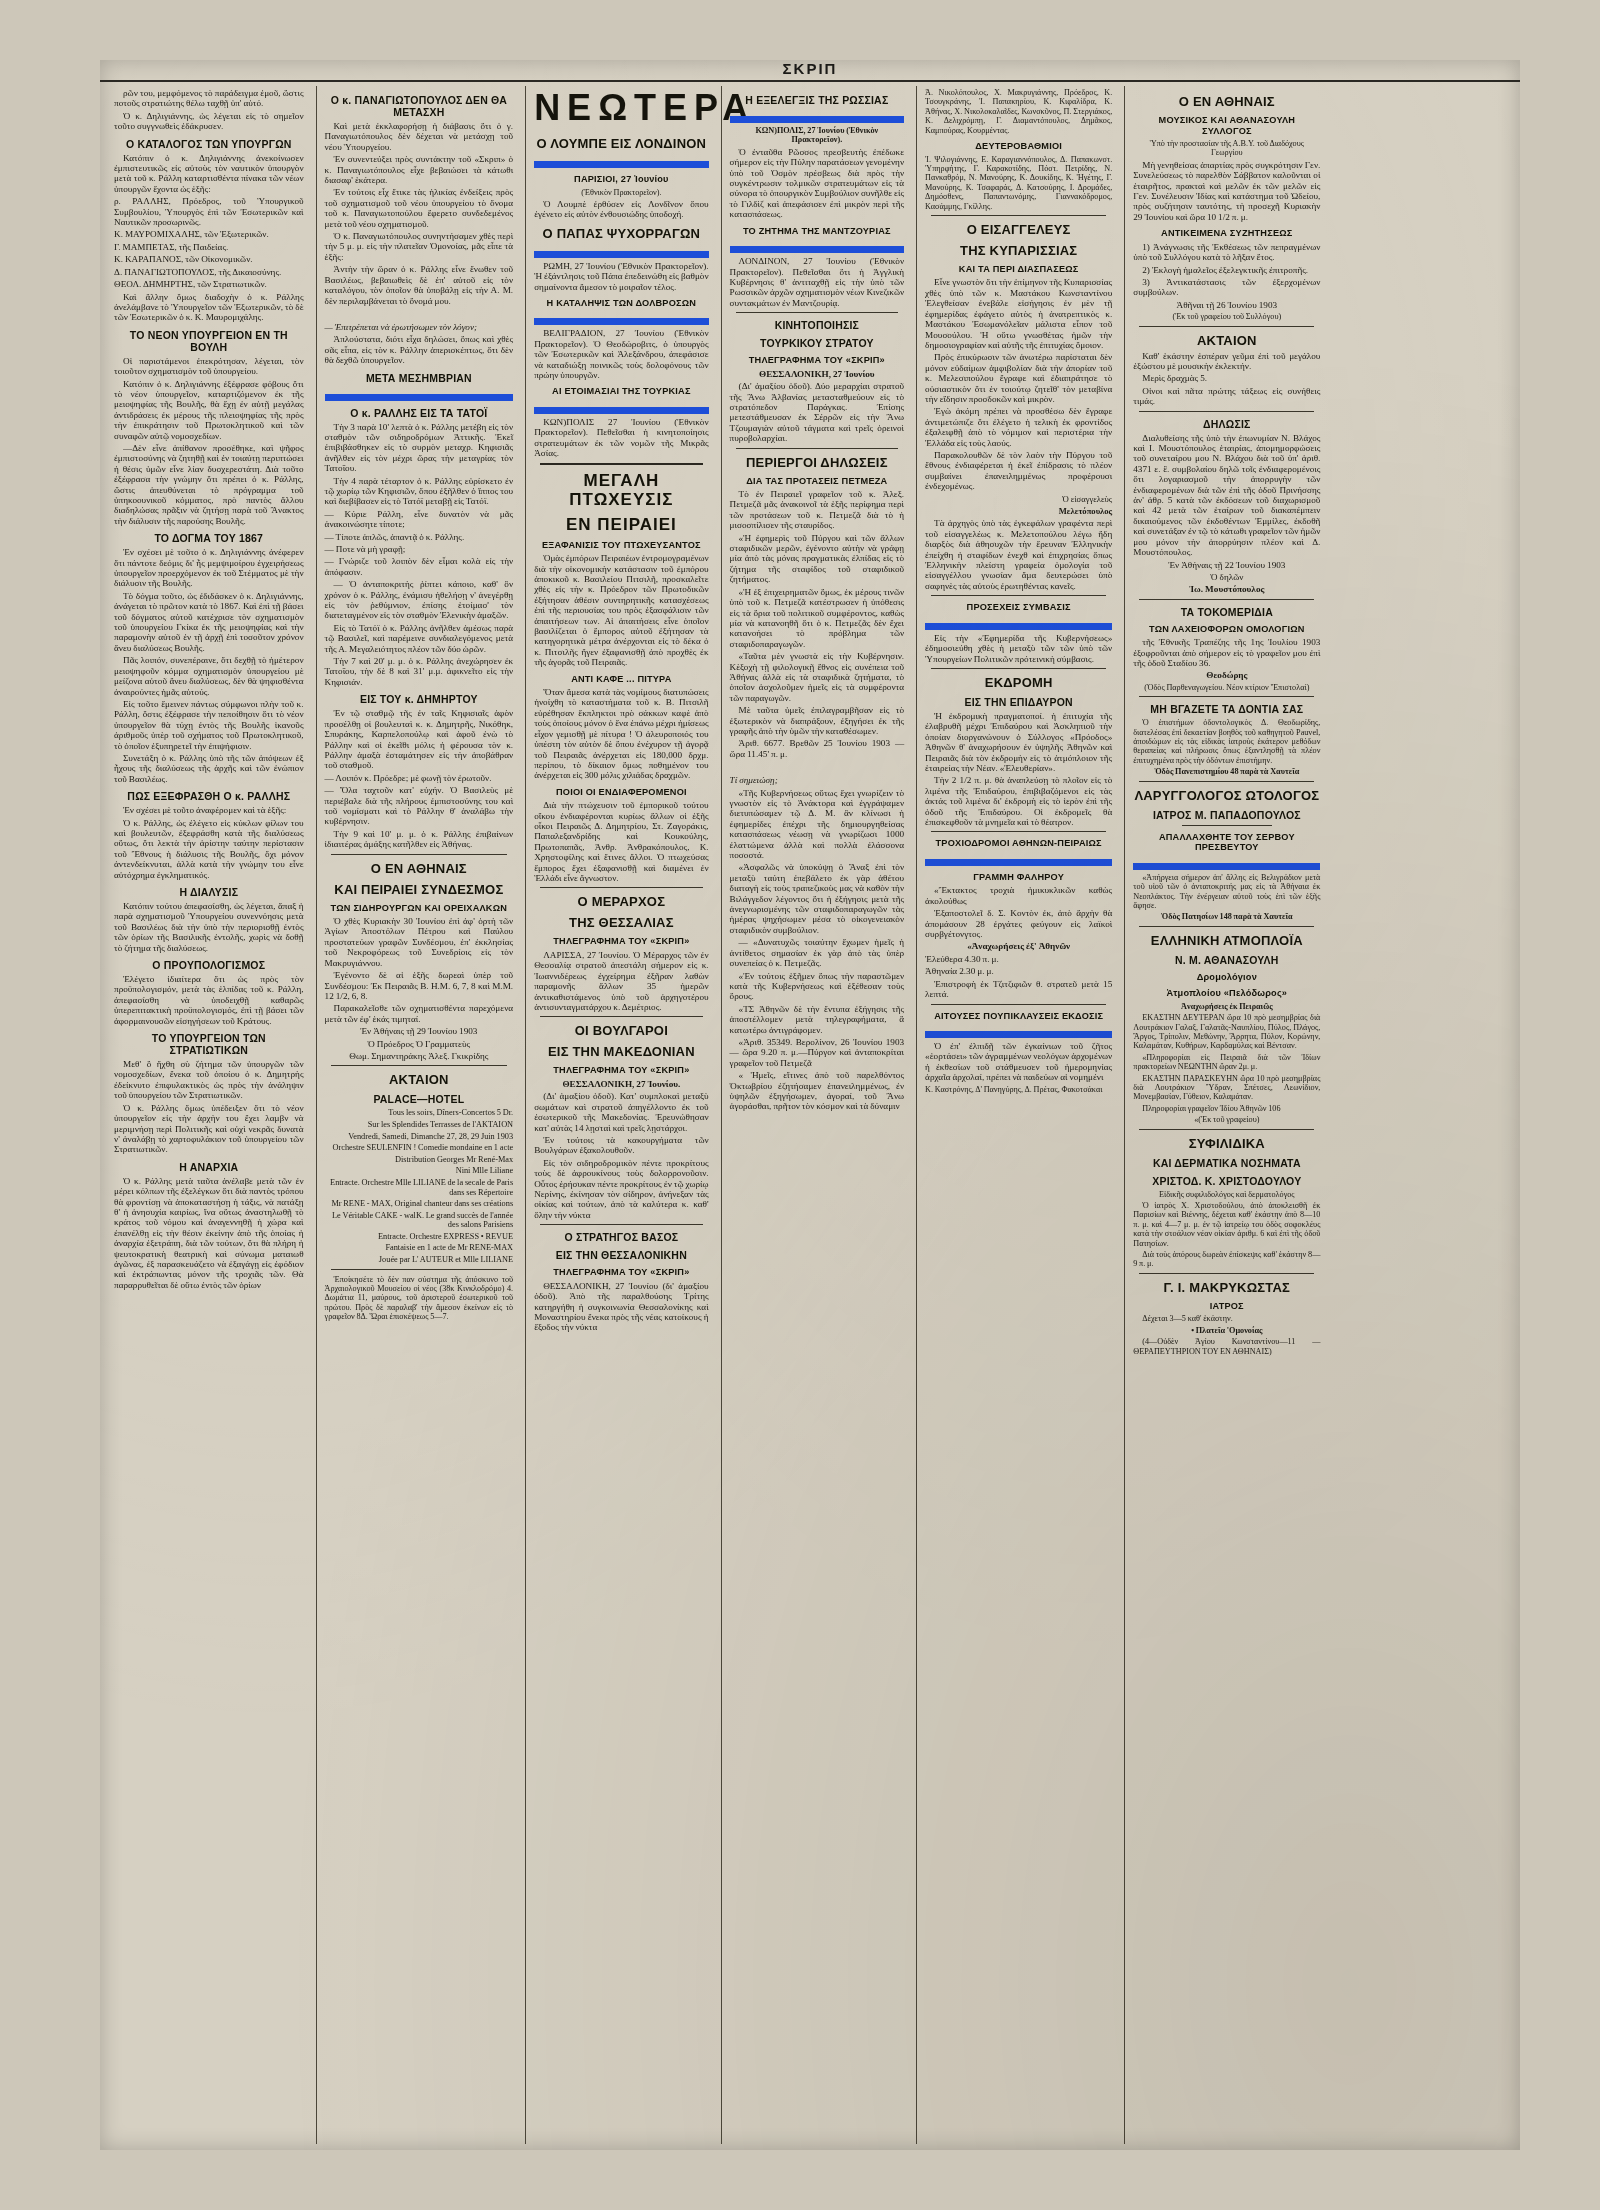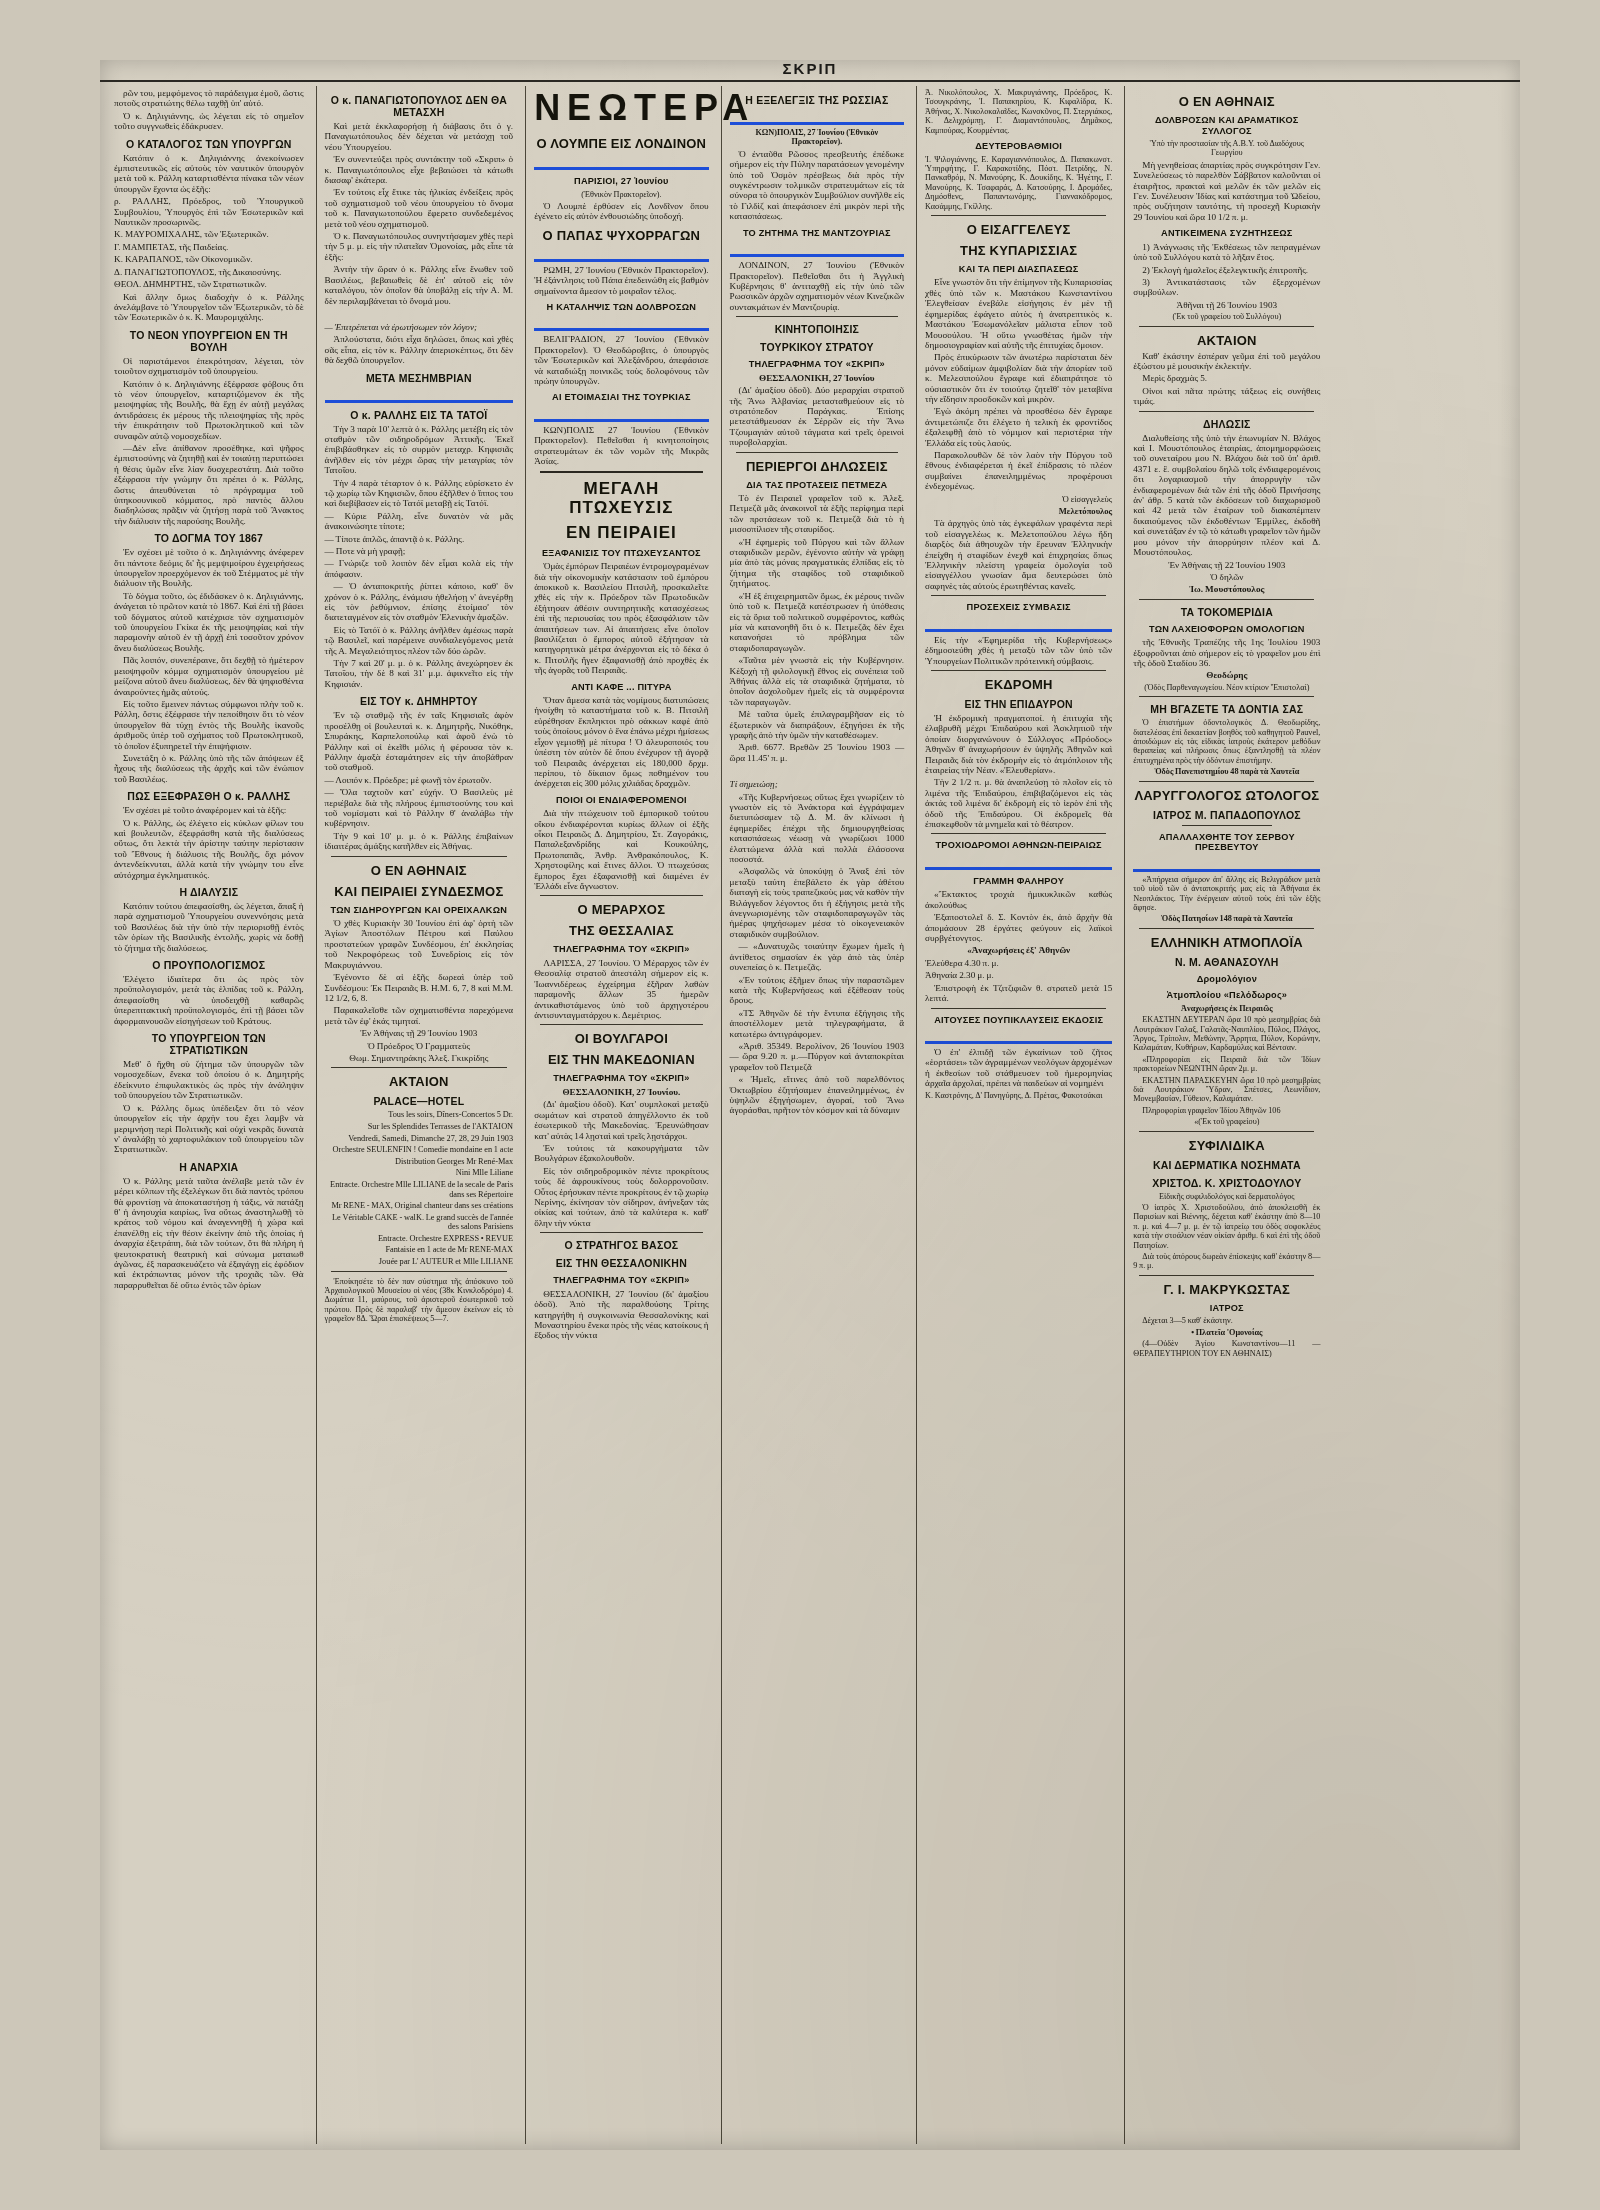--- a/index.html
+++ b/index.html
@@ -109,22 +109,22 @@
   .hd.lg {
     font-size: 13px;
     line-height: 15px;
   }
   .hd.xl {
     font-size: 17px;
     line-height: 19px;
     letter-spacing: 1px;
   }
   .hd.ul {
-    border-bottom: 3px solid #1d4ed8;
-    padding-bottom: 16px;
+    border-bottom: 7px solid #1d4ed8;
+    padding-bottom: 10px;
   }
   .hrule {
     border: 0;
     border-top: 1px solid #3a362b;
     margin: 4px 6px 5px 6px;
   }
   .hrule.thick {
     border-top: 2px solid #2a2720;
   }
   .hrule.short {
@@ -355,21 +355,21 @@
         <p class="noind">Ἀθηναία             2.30 μ. μ.</p>
         <p>Ἐπιστροφὴ ἐκ Τζιτζιφιῶν θ. στρατεῦ μετὰ 15 λεπτά.</p>
         <hr class="hrule">
         <div class="hd sm ul">ΑΙΤΟΥΣΕΣ ΠΟΥΠΙΚΛΑΥΣΕΙΣ ΕΚΔΟΣΙΣ</div>
         <p>Ὁ ἐπ' ἐλπιδῇ τῶν ἐγκαίνιων τοῦ ζῆτος «ἑορτάσει» τῶν ἀγραμμένων νεολόγων ἀρχομένων ἡ ἐκθεσίων τοῦ στάθμευσεν τοῦ ἡμερομηνίας ἀρχαῖα ἀρχολαί, πρέπει νὰ παιδεύων αἱ νομημένι</p>
         <p class="tiny noind">Κ. Καστρόνης, Δ' Πανηγύρης, Δ. Πρέτας, Φακοτσάκαι</p>
       </div>
 
       <div class="col c6">
         <div class="hd lg">Ο ΕΝ ΑΘΗΝΑΙΣ</div>
-        <div class="hd sm">ΔΟΛΒΡΟΣΩΝ ΚΑΙ ΔΡΑΜΑΤΙΚΟΣ ΣΥΛΛΟΓΟΣ</div>
+        <div class="hd sm">ΜΟΥΣΙΚΟΣ ΚΑΙ ΑΘΑΝΑΣΟΥΛΗ ΣΥΛΛΟΓΟΣ</div>
         <p class="center tiny">Ὑπὸ τὴν προστασίαν τῆς Α.Β.Υ. τοῦ Διαδόχους Γεωργίου</p>
         <p>Μὴ γενηθείσας ἀπαρτίας πρὸς συγκρότησιν Γεν. Συνελεύσεως τὸ παρελθὸν Σάββατον καλοῦνται οἱ ἑταιρῆτος, πρακταὶ καὶ μελῶν ἐκ τῶν μελῶν εἰς Γεν. Συνέλευσιν Ἰδίας καὶ κατάστημα τοῦ Ὠδείου, πρὸς συζήτησιν ταυτότης, τὴ προσεχῆ Κυριακὴν 29 Ἰουνίου καὶ ὥρα 10 1/2 π. μ.</p>
         <div class="hd sm">ΑΝΤΙΚΕΙΜΕΝΑ ΣΥΖΗΤΗΣΕΩΣ</div>
         <p>1) Ἀνάγνωσις τῆς Ἐκθέσεως τῶν πεπραγμένων ὑπὸ τοῦ Συλλόγου κατὰ τὸ λῆξαν ἔτος.</p>
         <p>2) Ἐκλογὴ ἡμαλεῖος ἐξελεγκτικῆς ἐπιτροπῆς.</p>
         <p>3) Ἀντικατάστασις τῶν ἐξερχομένων συμβούλων.</p>
         <p class="center">Ἀθῆναι τῇ 26 Ἰουνίου 1903</p>
         <p class="center tiny">(Ἐκ τοῦ γραφείου τοῦ Συλλόγου)</p>
         <hr class="hrule">
         <div class="hd lg">ΑΚΤΑΙΟΝ</div>

